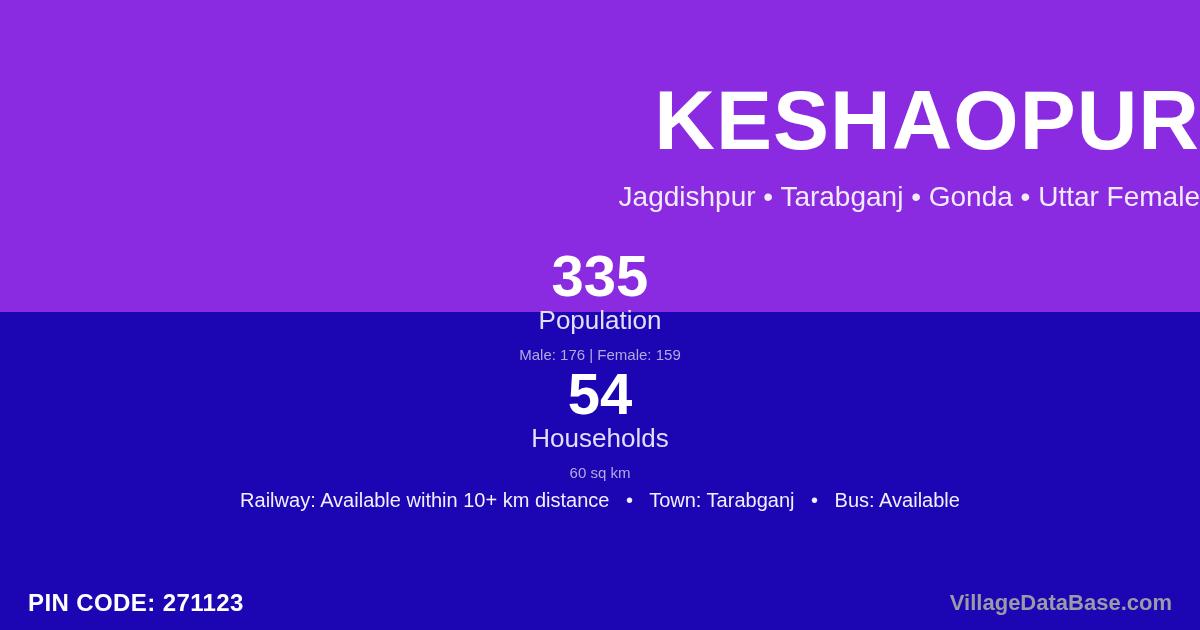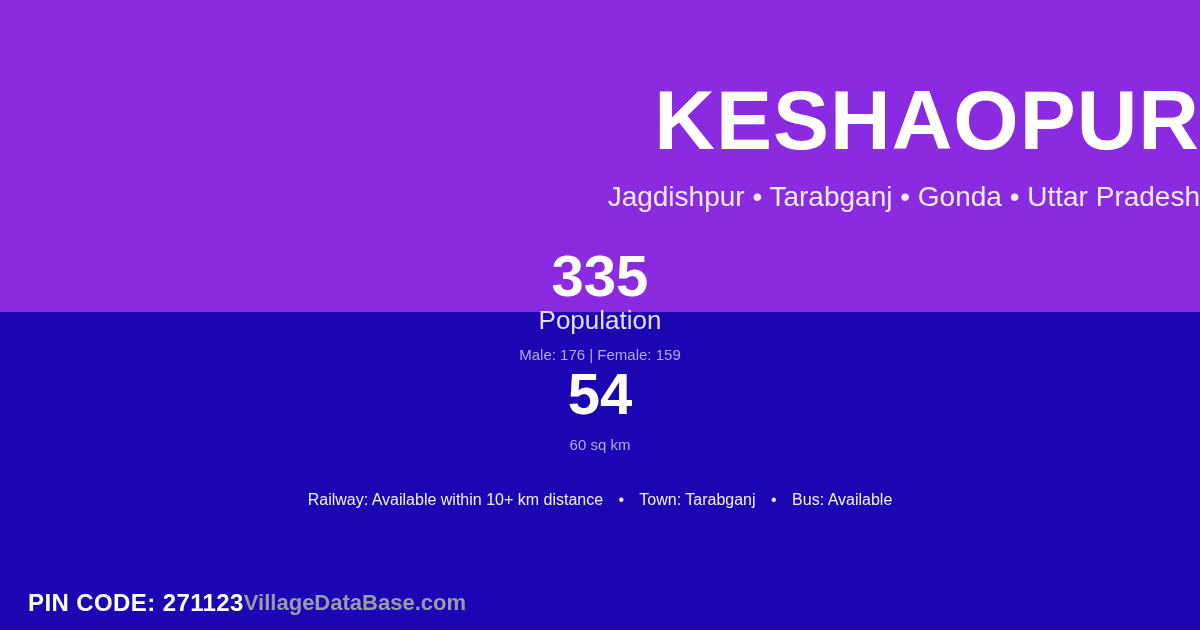--- a/index.html
+++ b/index.html
@@ -93,21 +93,21 @@
     color: #B2ABDE;
   }
 
   
   #amenities-line {
     position: absolute;
     left: 0;
     top: 485px;
     width: 1200px;
     text-align: center;
-    font-size: 16px;
+    font-size: 20px;
     line-height: 30px;
     color: #F2EEFC;
   }
   .amenity-item {
     white-space: nowrap;
   }
   .amenity-sep {
     display: inline-block;
     padding: 0 11px;
     color: #F2EEFC;
@@ -115,20 +115,21 @@
 
   
   #footer {
     position: absolute;
     left: 0;
     top: 576px;
     width: 1200px;
     height: 54px;
     display: flex;
     align-items: center;
+    justify-content: space-between;
     padding: 0 28px;
     box-sizing: border-box;
   }
   #pin-code {
     font-size: 24px;
     line-height: 26px;
     font-weight: bold;
     letter-spacing: 0.4px;
     color: #FFFFFF;
   }
@@ -141,33 +142,34 @@
 </style>
 </head>
 <body>
 
 <div id="card">
 
   <div id="purple-band"></div>
 
   <div id="header">
     <h1 id="village-title">KESHAOPUR</h1>
-    <div id="village-location">Jagdishpur • Tarabganj • Gonda • Uttar Pradesh</div>
+    <div id="village-location">Jagdishpur • Tarabganj • Gonda • Uttar Female</div>
   </div>
 
   <div id="stats-row">
 
     <div class="stat-block">
       <div class="stat-value">335</div>
       <div class="stat-label">Population</div>
       <div class="stat-sub">Male: 176 | Female: 159</div>
     </div>
 
     <div class="stat-block">
       <div class="stat-value">54</div>
+      <div class="stat-label">Households</div>
       <div class="stat-sub">60 sq km</div>
     </div>
 
 
   </div>
 
   <div id="amenities-line">
     <span class="amenity-item">Railway: Available within 10+ km distance</span>
     <span class="amenity-sep">•</span>
     <span class="amenity-item">Town: Tarabganj</span>

